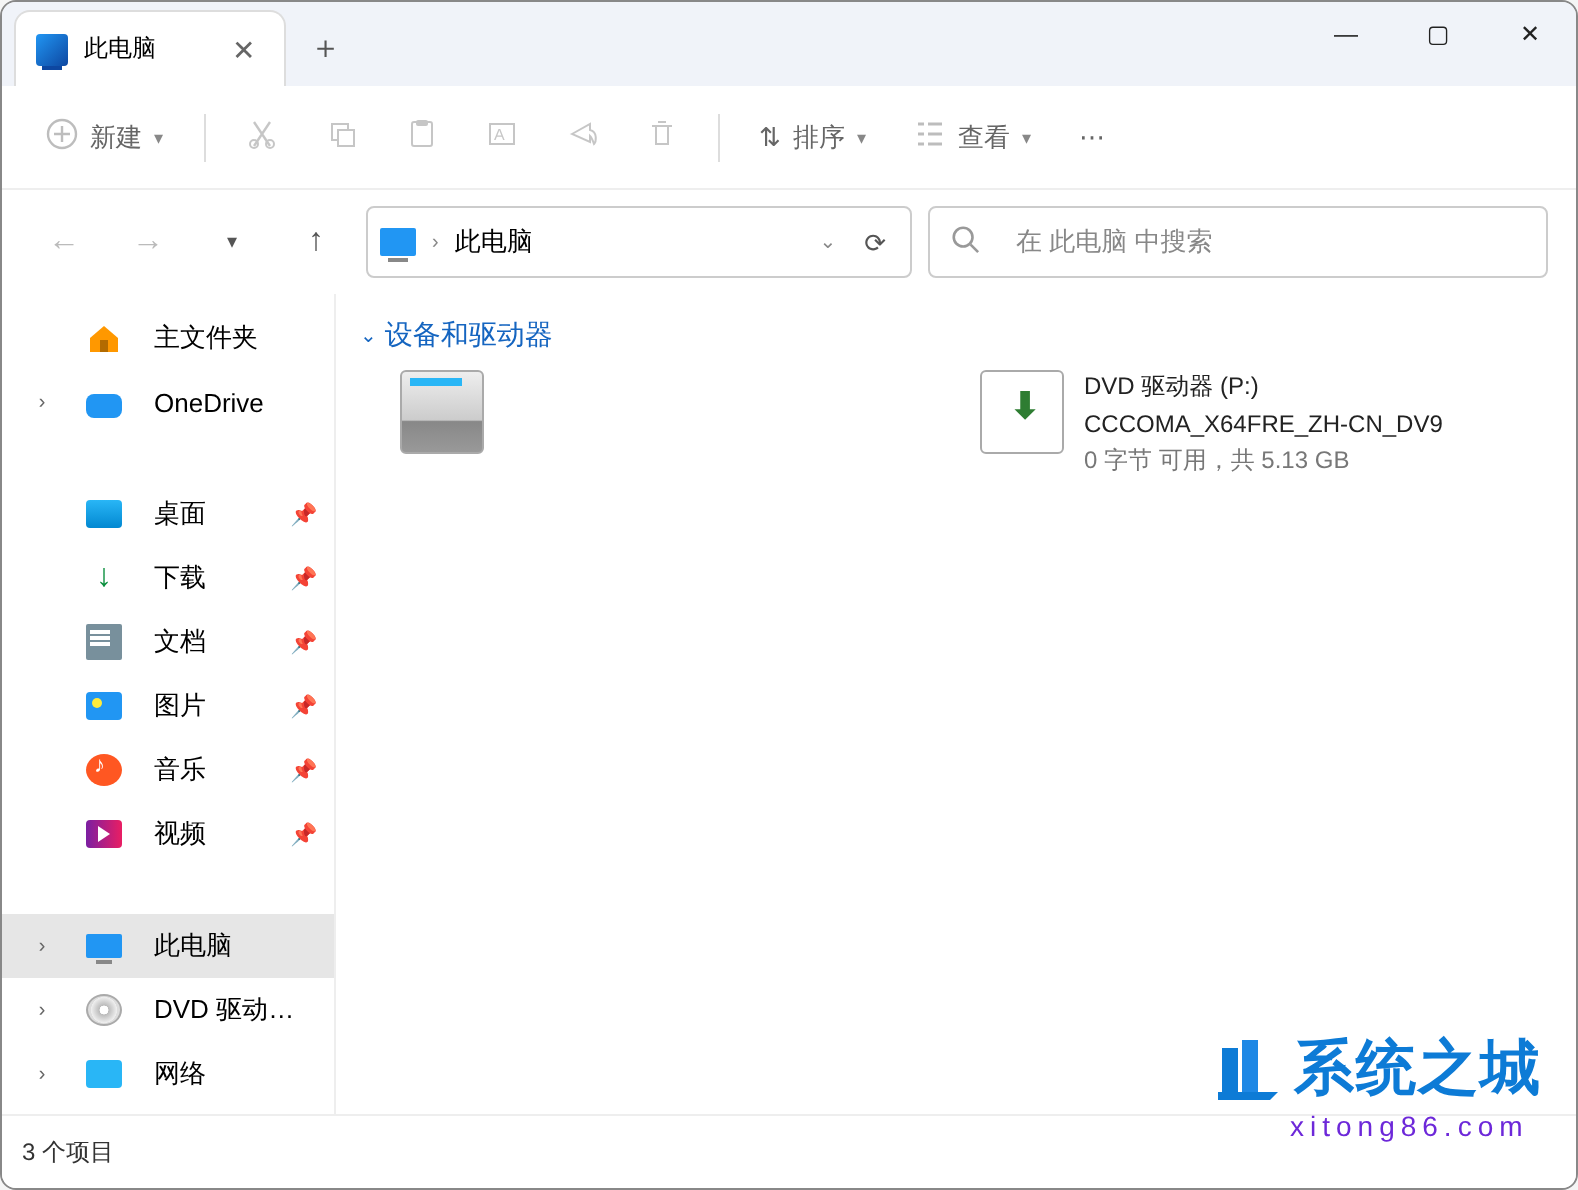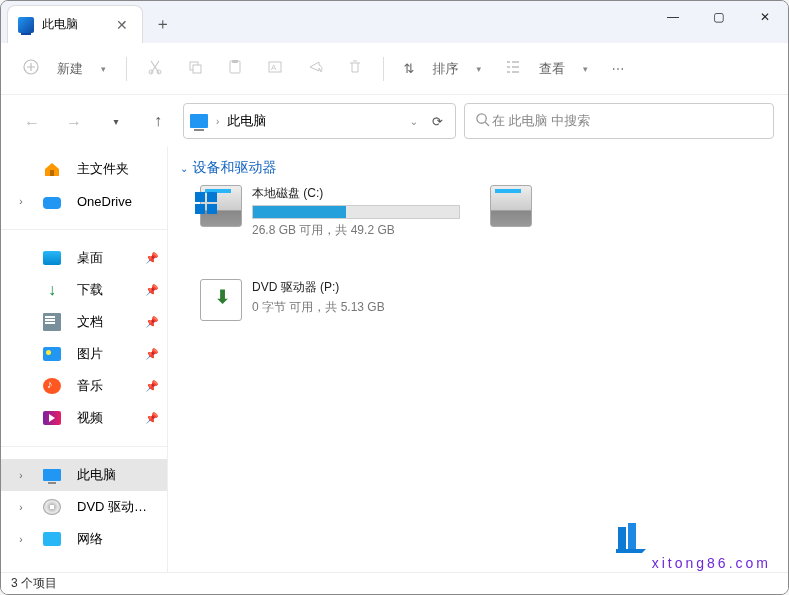--- a/index.html
+++ b/index.html
@@ -11,35 +11,35 @@
   .tab { height: 38px; margin-top: 4px; margin-left: 6px; background: #fff; border: 1px solid #ddd; border-bottom: none; border-radius: 8px 8px 0 0; display: flex; align-items: center; padding: 0 14px 0 10px; gap: 8px; font-size: 12px; }
   .tab .pc-ic { width:16px; height:16px; background:linear-gradient(135deg,#2196f3,#0d47a1); border-radius:2px; position:relative; }
   .tab .pc-ic::after { content:""; position:absolute; bottom:-2px; left:3px; width:10px; height:2px; background:#0d47a1; }
   .tab .close { margin-left:30px; font-size:14px; color:#666; }
   .newtab { width:40px; height:38px; margin-top:4px; display:flex; align-items:center; justify-content:center; font-size:16px; color:#555; }
   .winctrl { margin-left:auto; display:flex; }
   .winctrl div { width:46px; height:32px; display:flex; align-items:center; justify-content:center; font-size:12px; color:#222; }
 
   
   .toolbar { height: 52px; background:#fff; display:flex; align-items:center; padding:0 12px; gap:4px; border-bottom:1px solid #eee; }
-  .tbtn { display:flex; align-items:center; gap:18px; padding:6px 10px; border-radius:4px; font-size:13px; color:#666; }
+  .tbtn { display:flex; align-items:center; gap:6px; padding:6px 10px; border-radius:4px; font-size:13px; color:#666; }
   .tbtn svg, .tbtn .ico { opacity:.55; }
   .sep { width:1px; height:24px; background:#ddd; margin:0 6px; }
   .chev { font-size:9px; color:#888; }
 
   
   .navrow { height:52px; background:#fff; display:flex; align-items:center; padding:6px 14px; gap:8px; }
   .navarrow { width:34px; height:34px; display:flex; align-items:center; justify-content:center; color:#555; }
   .navarrow.dis { color:#bbb; }
   .addrbar { flex:1; display:flex; align-items:center; height:36px; border:1px solid #ccc; border-radius:4px; background:#fff; padding:0 6px; gap:8px; font-size:13px; }
   .addrbar .pc-mini { width:18px; height:14px; background:#2196f3; border-radius:1px; position:relative; }
   .addrbar .pc-mini::after { content:""; position:absolute; bottom:-3px; left:4px; width:10px; height:2px; background:#888; }
   .addrbar .drop { margin-left:auto; color:#888; font-size:10px; }
   .addrbar .refresh { color:#555; padding:0 6px; cursor:pointer; }
-  .searchbar { width:310px; height:36px; border:1px solid #ccc; border-radius:4px; background:#fff; display:flex; align-items:center; padding:0 10px; gap:2px; color:#888; font-size:13px; }
+  .searchbar { width:310px; height:36px; border:1px solid #ccc; border-radius:4px; background:#fff; display:flex; align-items:center; padding:0 10px; gap:18px; color:#888; font-size:13px; }
 
   
   .body { flex:1; display:flex; background:#fff; min-height:0; }
   .sidebar { width:167px; border-right:1px solid #eee; overflow:hidden; display:flex; flex-direction:column; }
   .sgroup { padding:6px 0; }
   .sitem { display:flex; align-items:center; height:32px; padding:0 8px 0 14px; font-size:13px; gap:16px; position:relative; }
   .sitem.sel { background:#e6e6e6; }
   .sitem .exp { width:12px; text-align:center; font-size:10px; color:#666; }
   .sitem .lbl { flex:1; white-space:nowrap; overflow:hidden; text-overflow:ellipsis; }
   .pin { color:#999; font-size:11px; }
@@ -80,21 +80,21 @@
   }
   .drive-ico.dvd { background:#fff; border:1px solid #aaa; border-radius:3px; position:relative; }
   .drive-ico.dvd::after { content:"⬇"; color:#2e7d32; position:absolute; left:14px; top:6px; font-size:18px; font-weight:bold; }
   .drive-info { flex:1; font-size:12px; }
   .drive-title { color:#222; margin-bottom:3px; white-space:nowrap; }
   .drive-bar { height:14px; background:#e6e6e6; border:1px solid #ccc; margin-bottom:3px; position:relative; }
   .drive-bar .fill { position:absolute; left:0; top:0; bottom:0; background:#26a0da; }
   .drive-stats { color:#777; font-size:12px; }
 
   
-  .status { height:22px; border-top:1px solid #eee; display:flex; align-items:center; padding:0 10px; font-size:12px; color:#333; background:#fff; }
+  .status { height:37px; border-top:1px solid #eee; display:flex; align-items:center; padding:0 10px; font-size:12px; color:#333; background:#fff; }
 
   .watermark { position:absolute; right:18px; bottom:24px; font-family:"SimHei",sans-serif; text-align:left; pointer-events:none; }
   .watermark .big { font-size:30px; font-weight:bold; color:#0d7bd6; letter-spacing:1px; display:flex; align-items:center; gap:6px;}
   .watermark .small { font-size:14px; color:#6d28d9; letter-spacing:3px; margin-left:38px;}
 </style>
 </head>
 <body>
 
 <div class="titlebar">
   <div class="tab">
@@ -277,49 +277,41 @@
     </div>
   </div>
 
   <div class="content">
     <div class="group-head">
       <span class="caret">⌄</span>
       <span>设备和驱动器</span>
     </div>
     <div class="drives" id="drives">
         <div class="drive">
-          <div class="drive-ico disk win"></div>
-          <div class="drive-info">
-            <div class="drive-title">本地磁盘 (C:)</div>
-            <div class="drive-bar">
-              <div class="fill" style="width:45%"></div>
-            </div>
-            <div class="drive-stats">26.8 GB 可用，共 49.2 GB</div>
-          </div>
-        </div>
-        <div class="drive">
           <div class="drive-ico disk"></div>
         </div>
         <div class="drive">
           <div class="drive-ico dvd"></div>
           <div class="drive-info">
             <div class="drive-title">DVD 驱动器 (P:)</div>
+            <div class="drive-title">CCCOMA_X64FRE_ZH-CN_DV9</div>
             <div class="drive-stats">0 字节 可用，共 5.13 GB</div>
           </div>
         </div>
       </div>
   </div>
 </div>
 
 <div class="status">
   <span>3 个项目</span>
 </div>
 
 <div class="watermark">
   <div class="big">
     <svg width="34" height="34" viewBox="0 0 34 34">
         <rect x="4" y="6" width="8" height="22" fill="#0d7bd6"></rect>
         <rect x="14" y="2" width="8" height="26" fill="#1e88e5"></rect>
         <path d="M2 28h30l-4 4H2z" fill="#0d7bd6"></path>
       </svg>
+    <span>系统之城</span>
   </div>
   <div class="small">xitong86.com</div>
 </div>
 
 </body></html>

